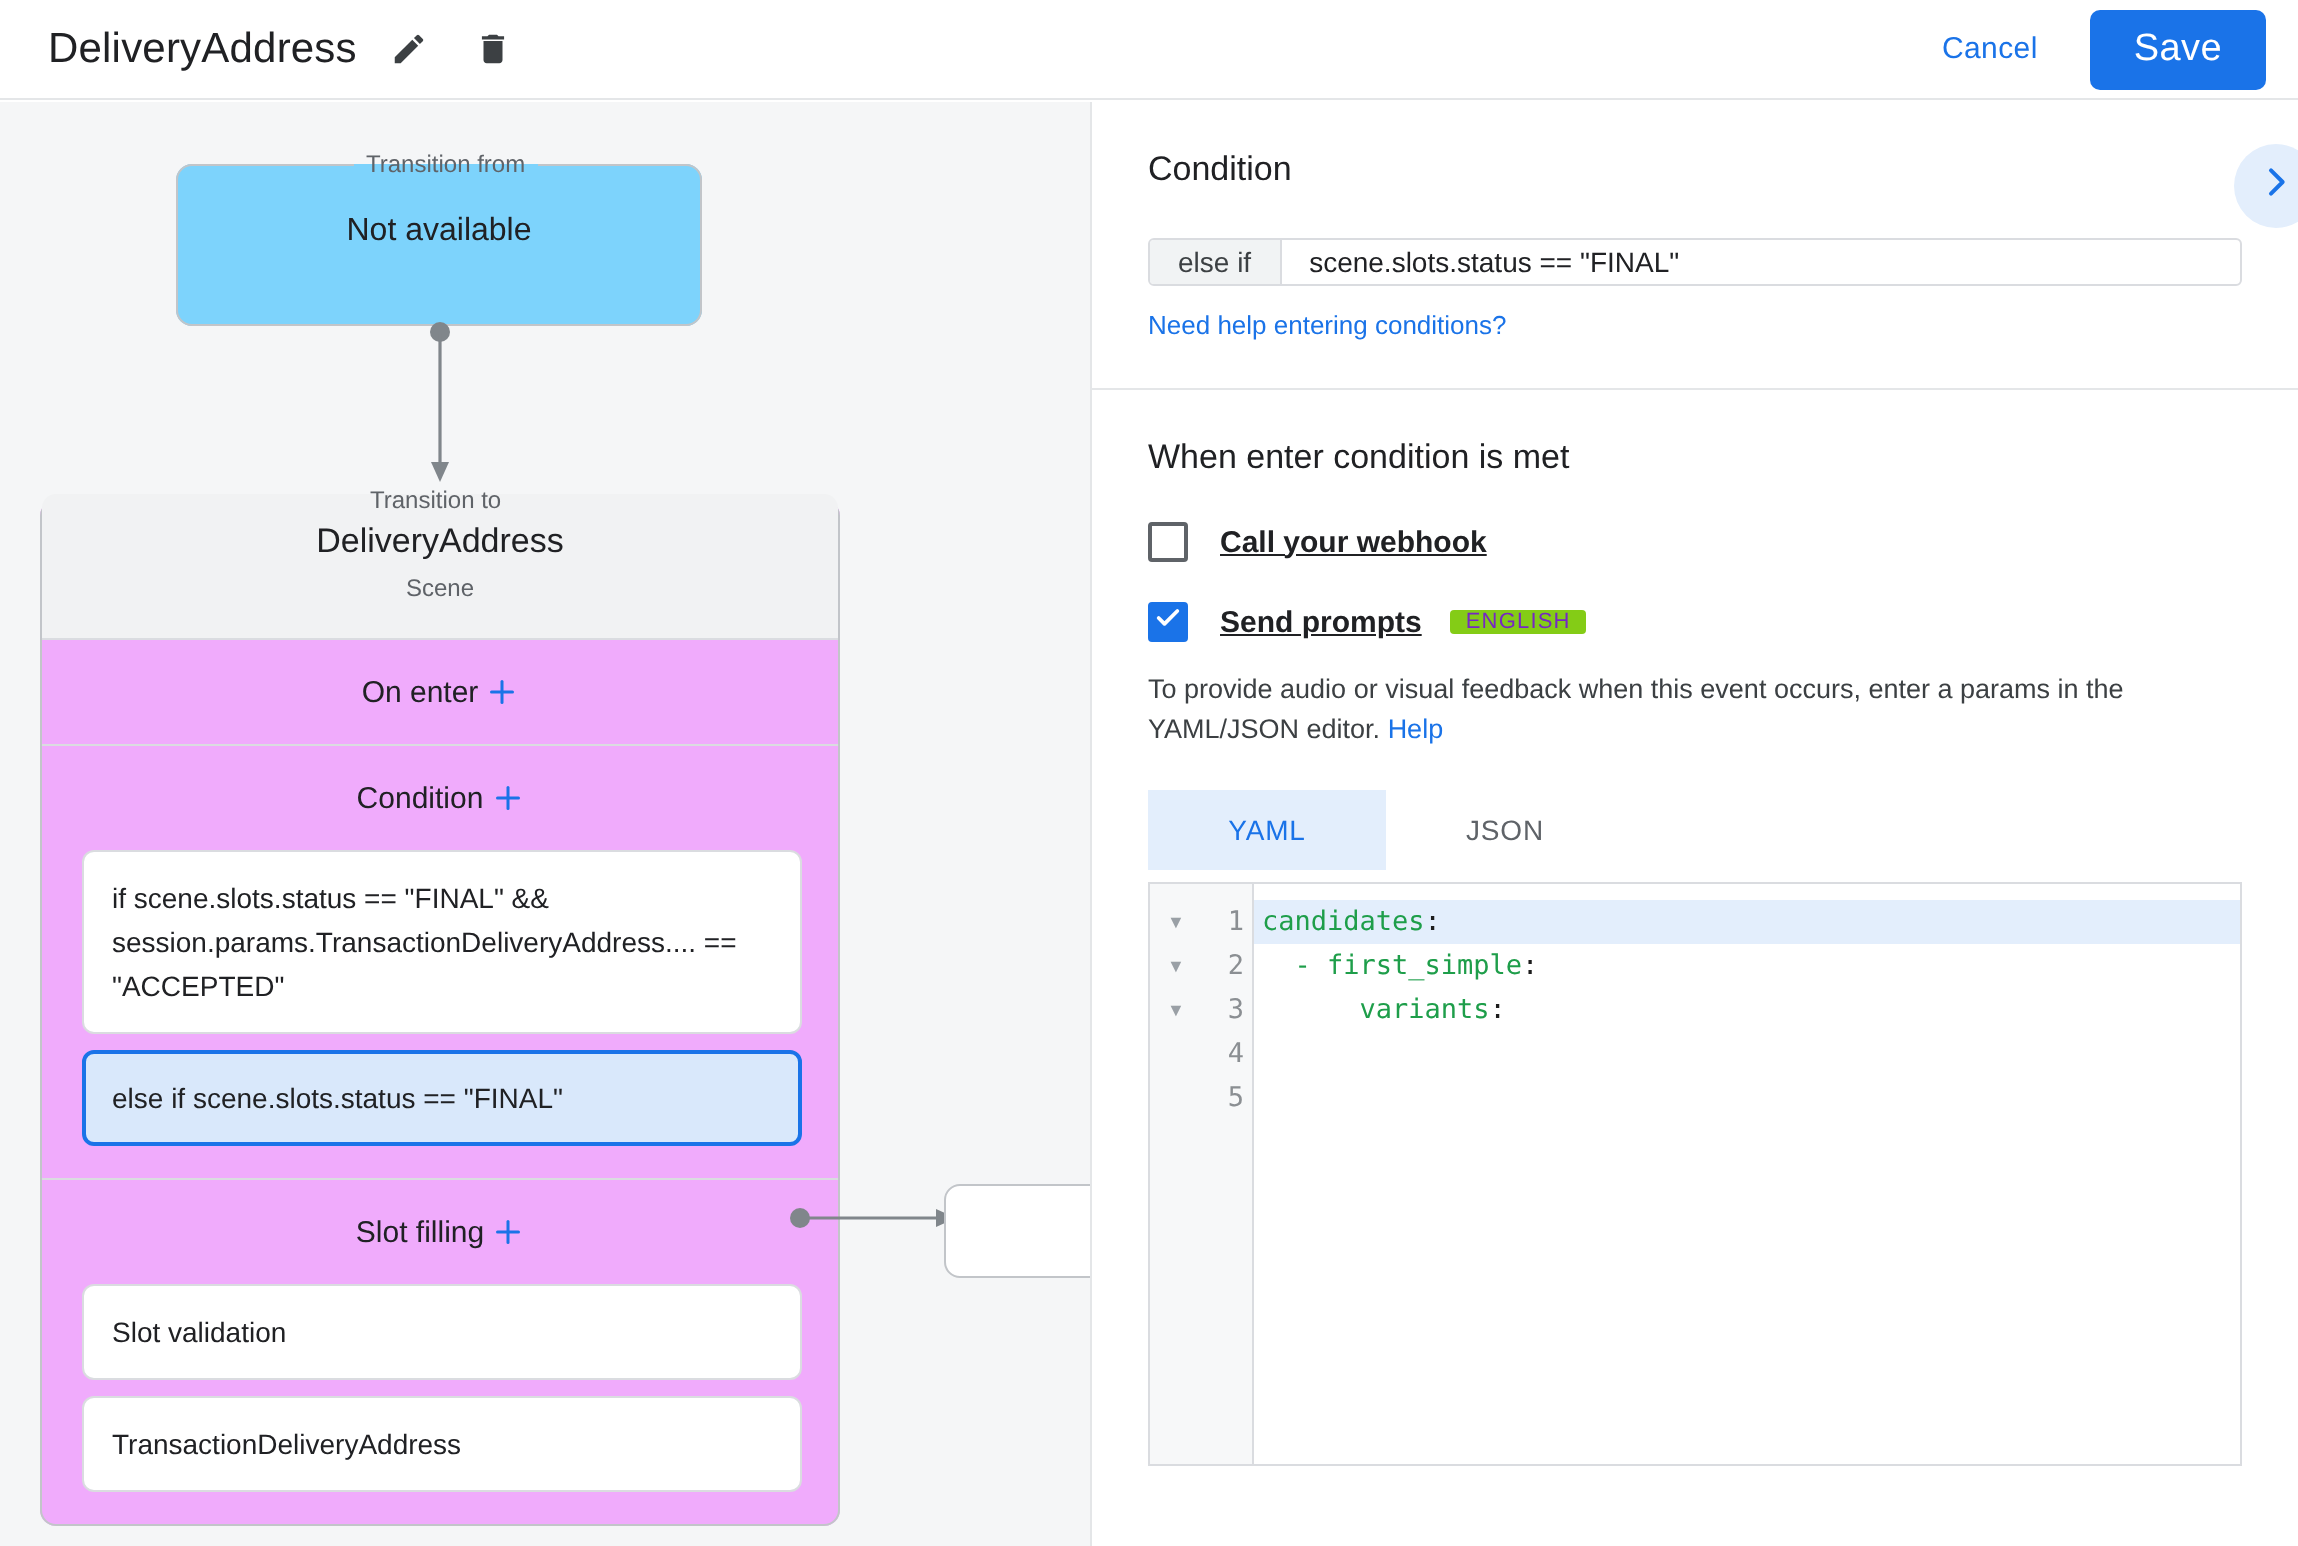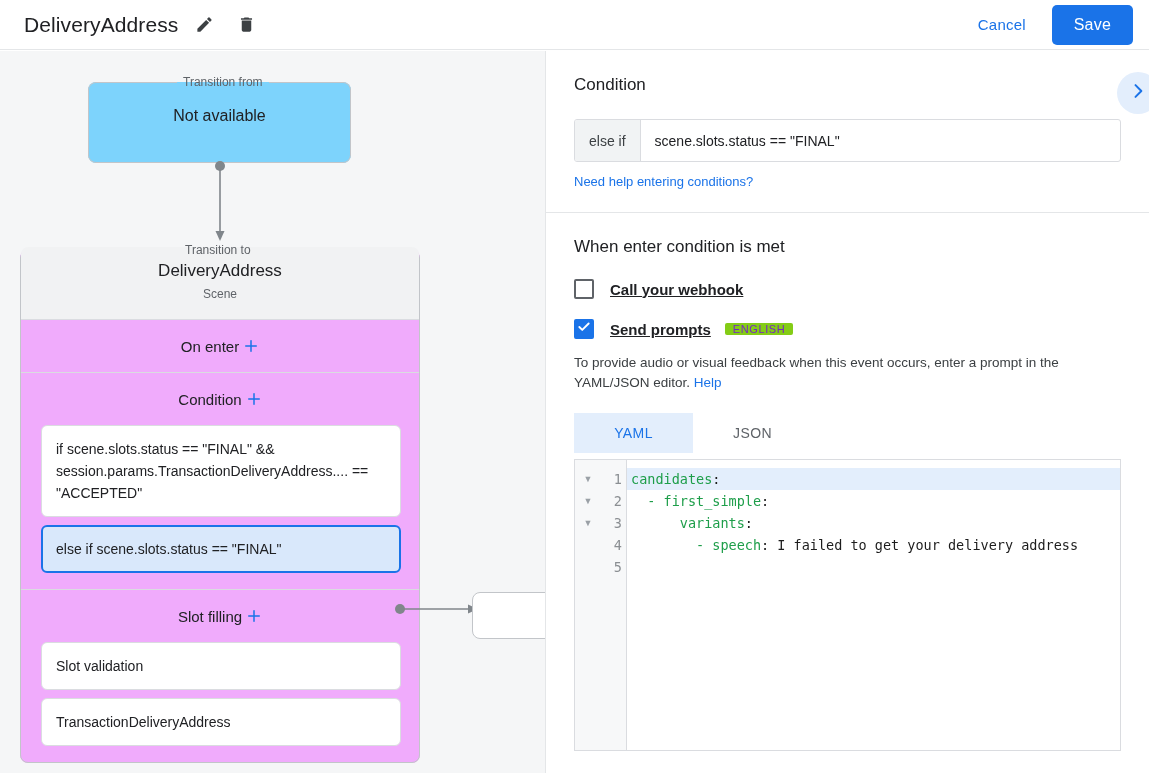--- a/index.html
+++ b/index.html
@@ -49,21 +49,21 @@
     padding: 8px 14px;
     border-radius: 4px;
     cursor: pointer;
     background: none; border: none;
     font-family: inherit;
     letter-spacing: .2px;
   }
   #save-btn {
     background: #1a73e8;
     color: #ffffff;
-    font-size: 16px;
+    font-size: 19px;
     padding: 0 22px;
     height: 40px;
     line-height: 40px;
     border: none;
     border-radius: 5px;
     margin-left: 12px;
     cursor: pointer;
     font-family: inherit;
     letter-spacing: .2px;
     text-align: center;
@@ -213,21 +213,21 @@
     background: #e3eefc;
     border-radius: 21px;
     display: flex; align-items: center; justify-content: center;
     cursor: pointer;
   }
 
   .cond-row {
     display: flex;
     border: 1px solid #dadce0;
     border-radius: 3px;
-    height: 43px;
+    height: 24px;
     overflow: hidden;
     background: #ffffff;
   }
   .cond-prefix {
     background: #f1f3f4;
     border-right: 1px solid #dadce0;
     padding: 0 14px;
     display: flex; align-items: center;
     font-size: 14px; color: #3c4043;
     flex: 0 0 auto;
@@ -488,21 +488,21 @@
               <svg width="14" height="14" viewBox="0 0 24 24" fill="none" stroke="#ffffff" stroke-width="3.2" stroke-linecap="round" stroke-linejoin="round">
                 <polyline points="20 6 9 17 4 12"></polyline>
               </svg>
             </span>
           </span>
           <span class="chk-label">Send prompts</span>
           <span class="badge">ENGLISH</span>
         </div>
 
         <p class="hint">
-          <span>To provide audio or visual feedback when this event occurs, enter a prompt in the YAML/JSON editor.</span>
+          <span>To provide audio or visual feedback when this event occurs, enter a params in the YAML/JSON editor.</span>
           <a>Help</a>
         </p>
 
         <div class="tabs">
           <div class="tab active">YAML</div>
           <div class="tab">JSON</div>
         </div>
 
         <div id="editor">
           <div id="gutter-fold">
@@ -516,21 +516,20 @@
               <div class="gl">1</div>
               <div class="gl">2</div>
               <div class="gl">3</div>
               <div class="gl">4</div>
               <div class="gl">5</div>
             </div>
           <div id="code">
               <div class="cl hl"><span class="k">candidates</span><span class="p">:</span></div>
               <div class="cl"><span class="k">  - first_simple</span><span class="p">:</span></div>
               <div class="cl"><span class="k">      variants</span><span class="p">:</span></div>
-              <div class="cl"><span class="k">        - speech</span><span class="p">: </span><span class="p">I failed to get your delivery address</span></div>
               <div class="cl"></div>
             </div>
         </div>
       </div>
 
     </div>
   </div>
 </div>
 
 </body></html>

